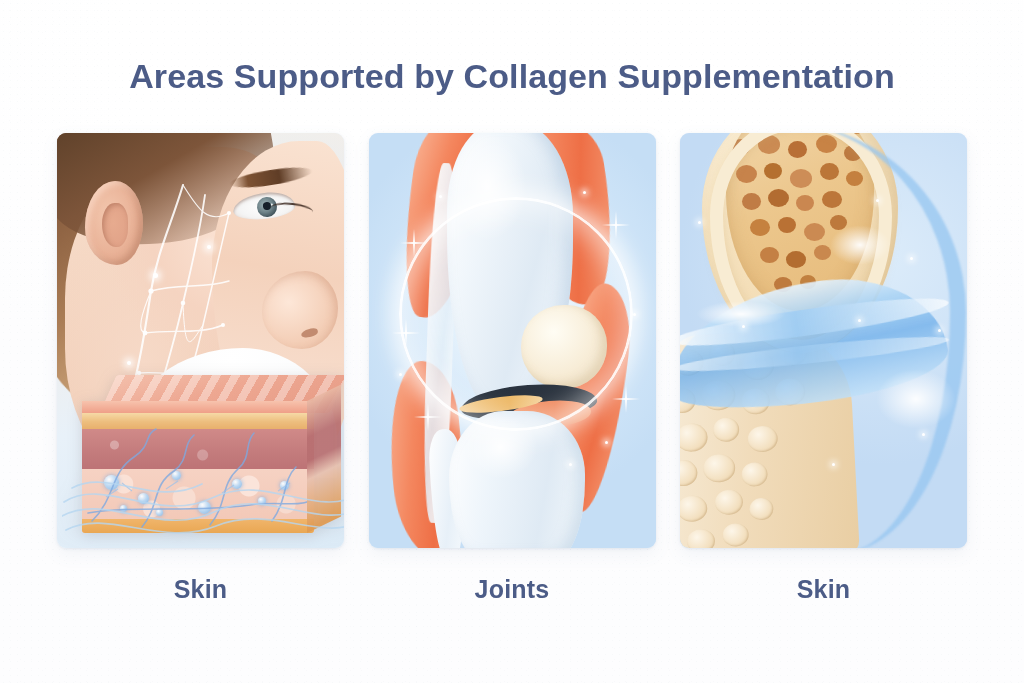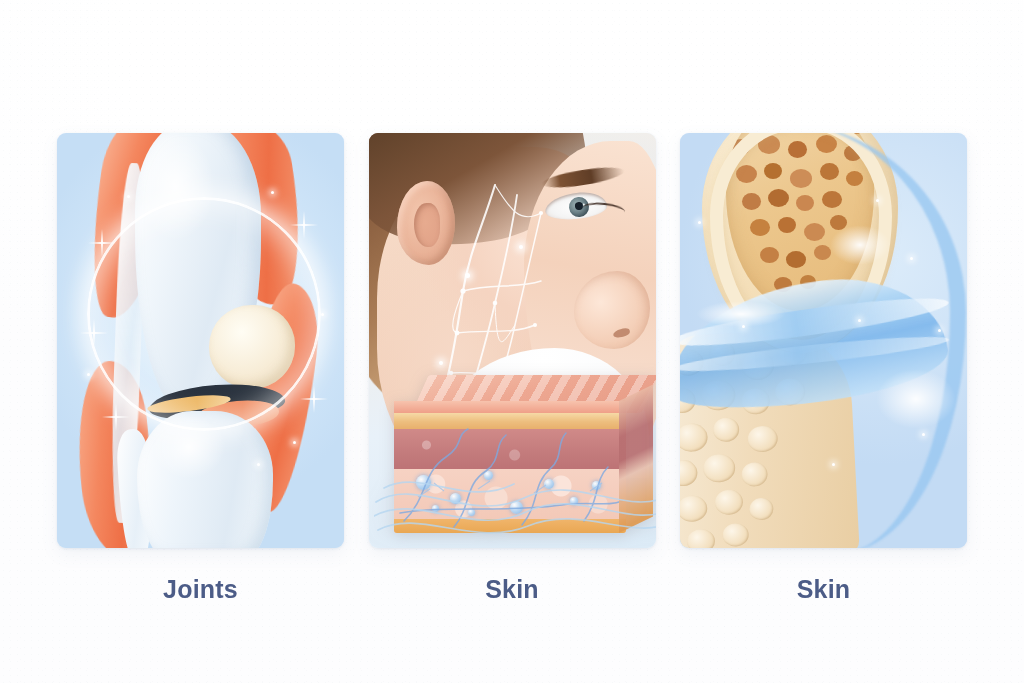--- a/index.html
+++ b/index.html
@@ -488,58 +488,23 @@
     position:absolute;
     background: radial-gradient(ellipse, rgba(255,255,255,.95) 0%, rgba(255,255,255,0) 70%);
     border-radius:50%;
   }
 </style>
 </head>
 <body>
 
 <div id="infographic">
 
+  <h1 class="page-title">Areas Supported by Collagen Supplementation</h1>
 
   <div class="card-row">
-
-    <div class="card">
-      <div class="card-figure">
-        <div class="joint-bg"></div>
-        <div class="halo-soft"></div>
-
-        <div class="muscle m-ul"></div>
-        <div class="muscle m-ur"></div>
-        <div class="muscle m-ll"></div>
-        <div class="muscle m-lr"></div>
-
-        <div class="tendon"></div>
-        <div class="bone-femur"></div>
-        <div class="condyle"></div>
-        <div class="joint-gap"></div>
-        <div class="meniscus"></div>
-        <div class="cart-strip"></div>
-        <div class="fibula"></div>
-        <div class="bone-tibia"></div>
-
-        <div class="glow-ring"></div>
-
-        <div class="star-big" style="left:44px;  top:96px;"></div>
-        <div class="star-big" style="left:36px;  top:186px;"></div>
-        <div class="star-big" style="left:246px; top:78px;"></div>
-        <div class="star-big" style="left:256px; top:252px;"></div>
-        <div class="star-big" style="left:58px;  top:270px;"></div>
-        <div class="star" style="left:70px;  top:62px;"></div>
-        <div class="star" style="left:214px; top:58px;"></div>
-        <div class="star" style="left:30px;  top:240px;"></div>
-        <div class="star" style="left:236px; top:308px;"></div>
-        <div class="star" style="left:264px; top:180px;"></div>
-        <div class="star" style="left:200px; top:330px;"></div>
-      </div>
-      <div class="card-caption">Joints</div>
-    </div>
 
     <div class="card">
       <div class="card-figure">
         <div class="skin-bg"></div>
         <div class="hair"></div>
         <div class="face-skin"></div>
         <div class="hair2"></div>
         <div class="profile-edge"></div>
         <div class="ear"></div>
         <div class="brow"></div>
@@ -628,20 +593,56 @@
               <path d="M10 34 C48 14, 92 54, 140 30"></path>
             </g>
           </svg>
         </div>
       </div>
       <div class="card-caption">Skin</div>
     </div>
 
     <div class="card">
       <div class="card-figure">
+        <div class="joint-bg"></div>
+        <div class="halo-soft"></div>
+
+        <div class="muscle m-ul"></div>
+        <div class="muscle m-ur"></div>
+        <div class="muscle m-ll"></div>
+        <div class="muscle m-lr"></div>
+
+        <div class="tendon"></div>
+        <div class="bone-femur"></div>
+        <div class="condyle"></div>
+        <div class="joint-gap"></div>
+        <div class="meniscus"></div>
+        <div class="cart-strip"></div>
+        <div class="fibula"></div>
+        <div class="bone-tibia"></div>
+
+        <div class="glow-ring"></div>
+
+        <div class="star-big" style="left:44px;  top:96px;"></div>
+        <div class="star-big" style="left:36px;  top:186px;"></div>
+        <div class="star-big" style="left:246px; top:78px;"></div>
+        <div class="star-big" style="left:256px; top:252px;"></div>
+        <div class="star-big" style="left:58px;  top:270px;"></div>
+        <div class="star" style="left:70px;  top:62px;"></div>
+        <div class="star" style="left:214px; top:58px;"></div>
+        <div class="star" style="left:30px;  top:240px;"></div>
+        <div class="star" style="left:236px; top:308px;"></div>
+        <div class="star" style="left:264px; top:180px;"></div>
+        <div class="star" style="left:200px; top:330px;"></div>
+      </div>
+      <div class="card-caption">Joints</div>
+    </div>
+
+    <div class="card">
+      <div class="card-figure">
         <div class="bone-bg"></div>
 
         <div class="shaft">
           <div class="sp" style="left:10px;  top:14px;  width:30px; height:26px;"></div>
           <div class="sp" style="left:46px;  top:8px;   width:26px; height:24px;"></div>
           <div class="sp" style="left:78px;  top:20px;  width:32px; height:28px;"></div>
           <div class="sp" style="left:116px; top:10px;  width:28px; height:25px;"></div>
           <div class="sp" style="left:2px;   top:52px;  width:28px; height:25px;"></div>
           <div class="sp" style="left:36px;  top:46px;  width:34px; height:30px;"></div>
           <div class="sp" style="left:76px;  top:56px;  width:28px; height:26px;"></div>

